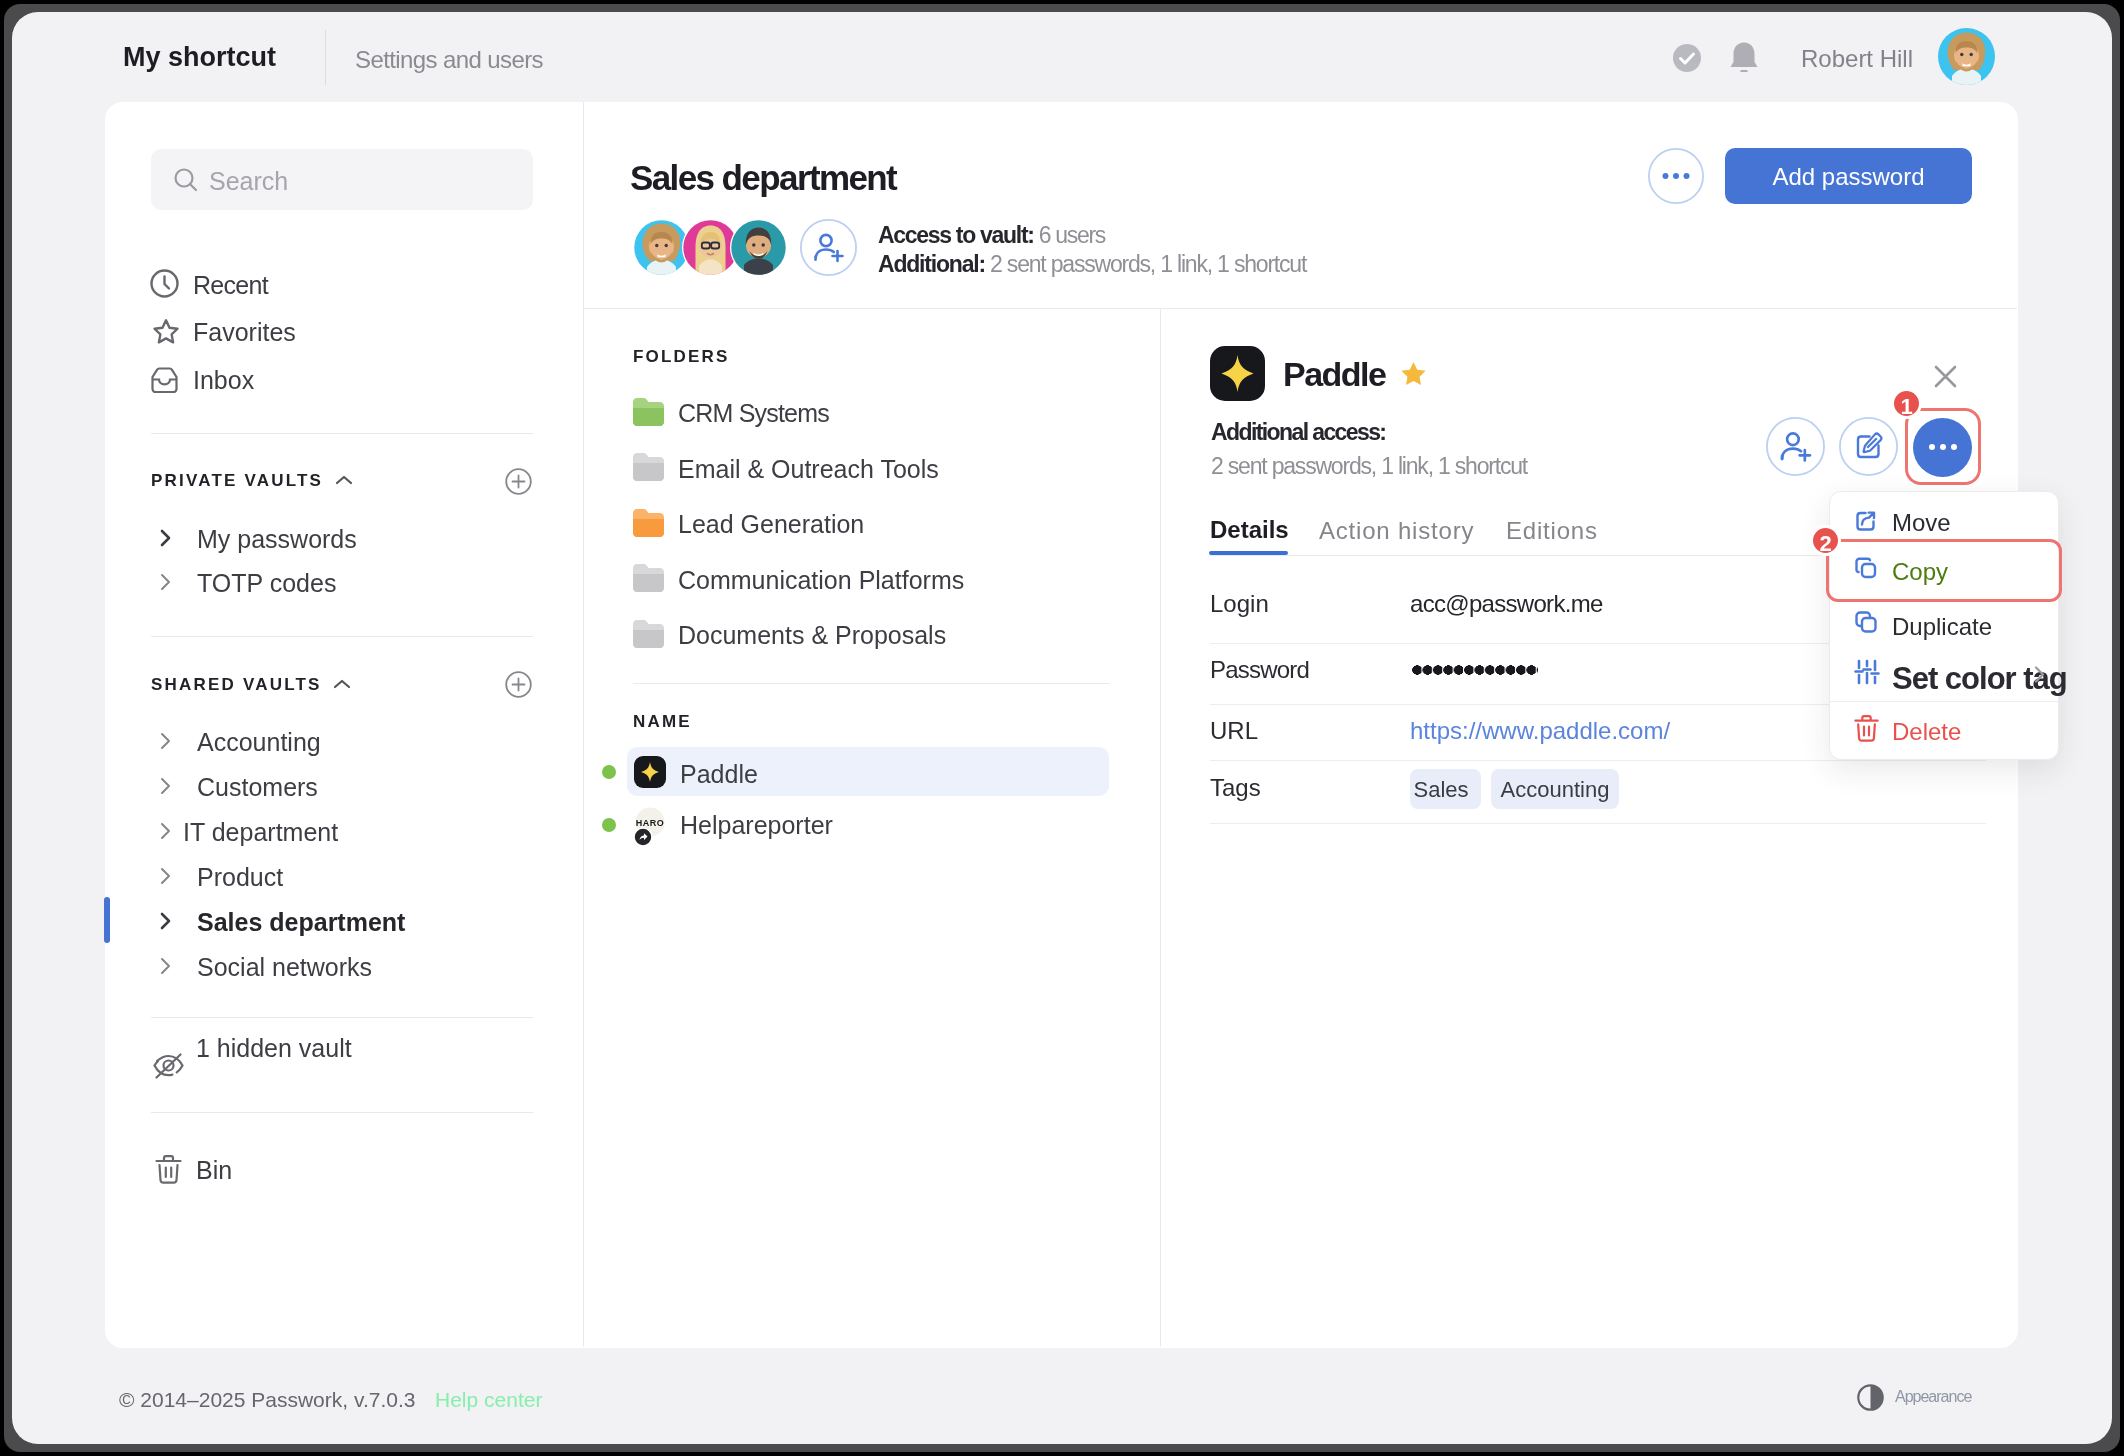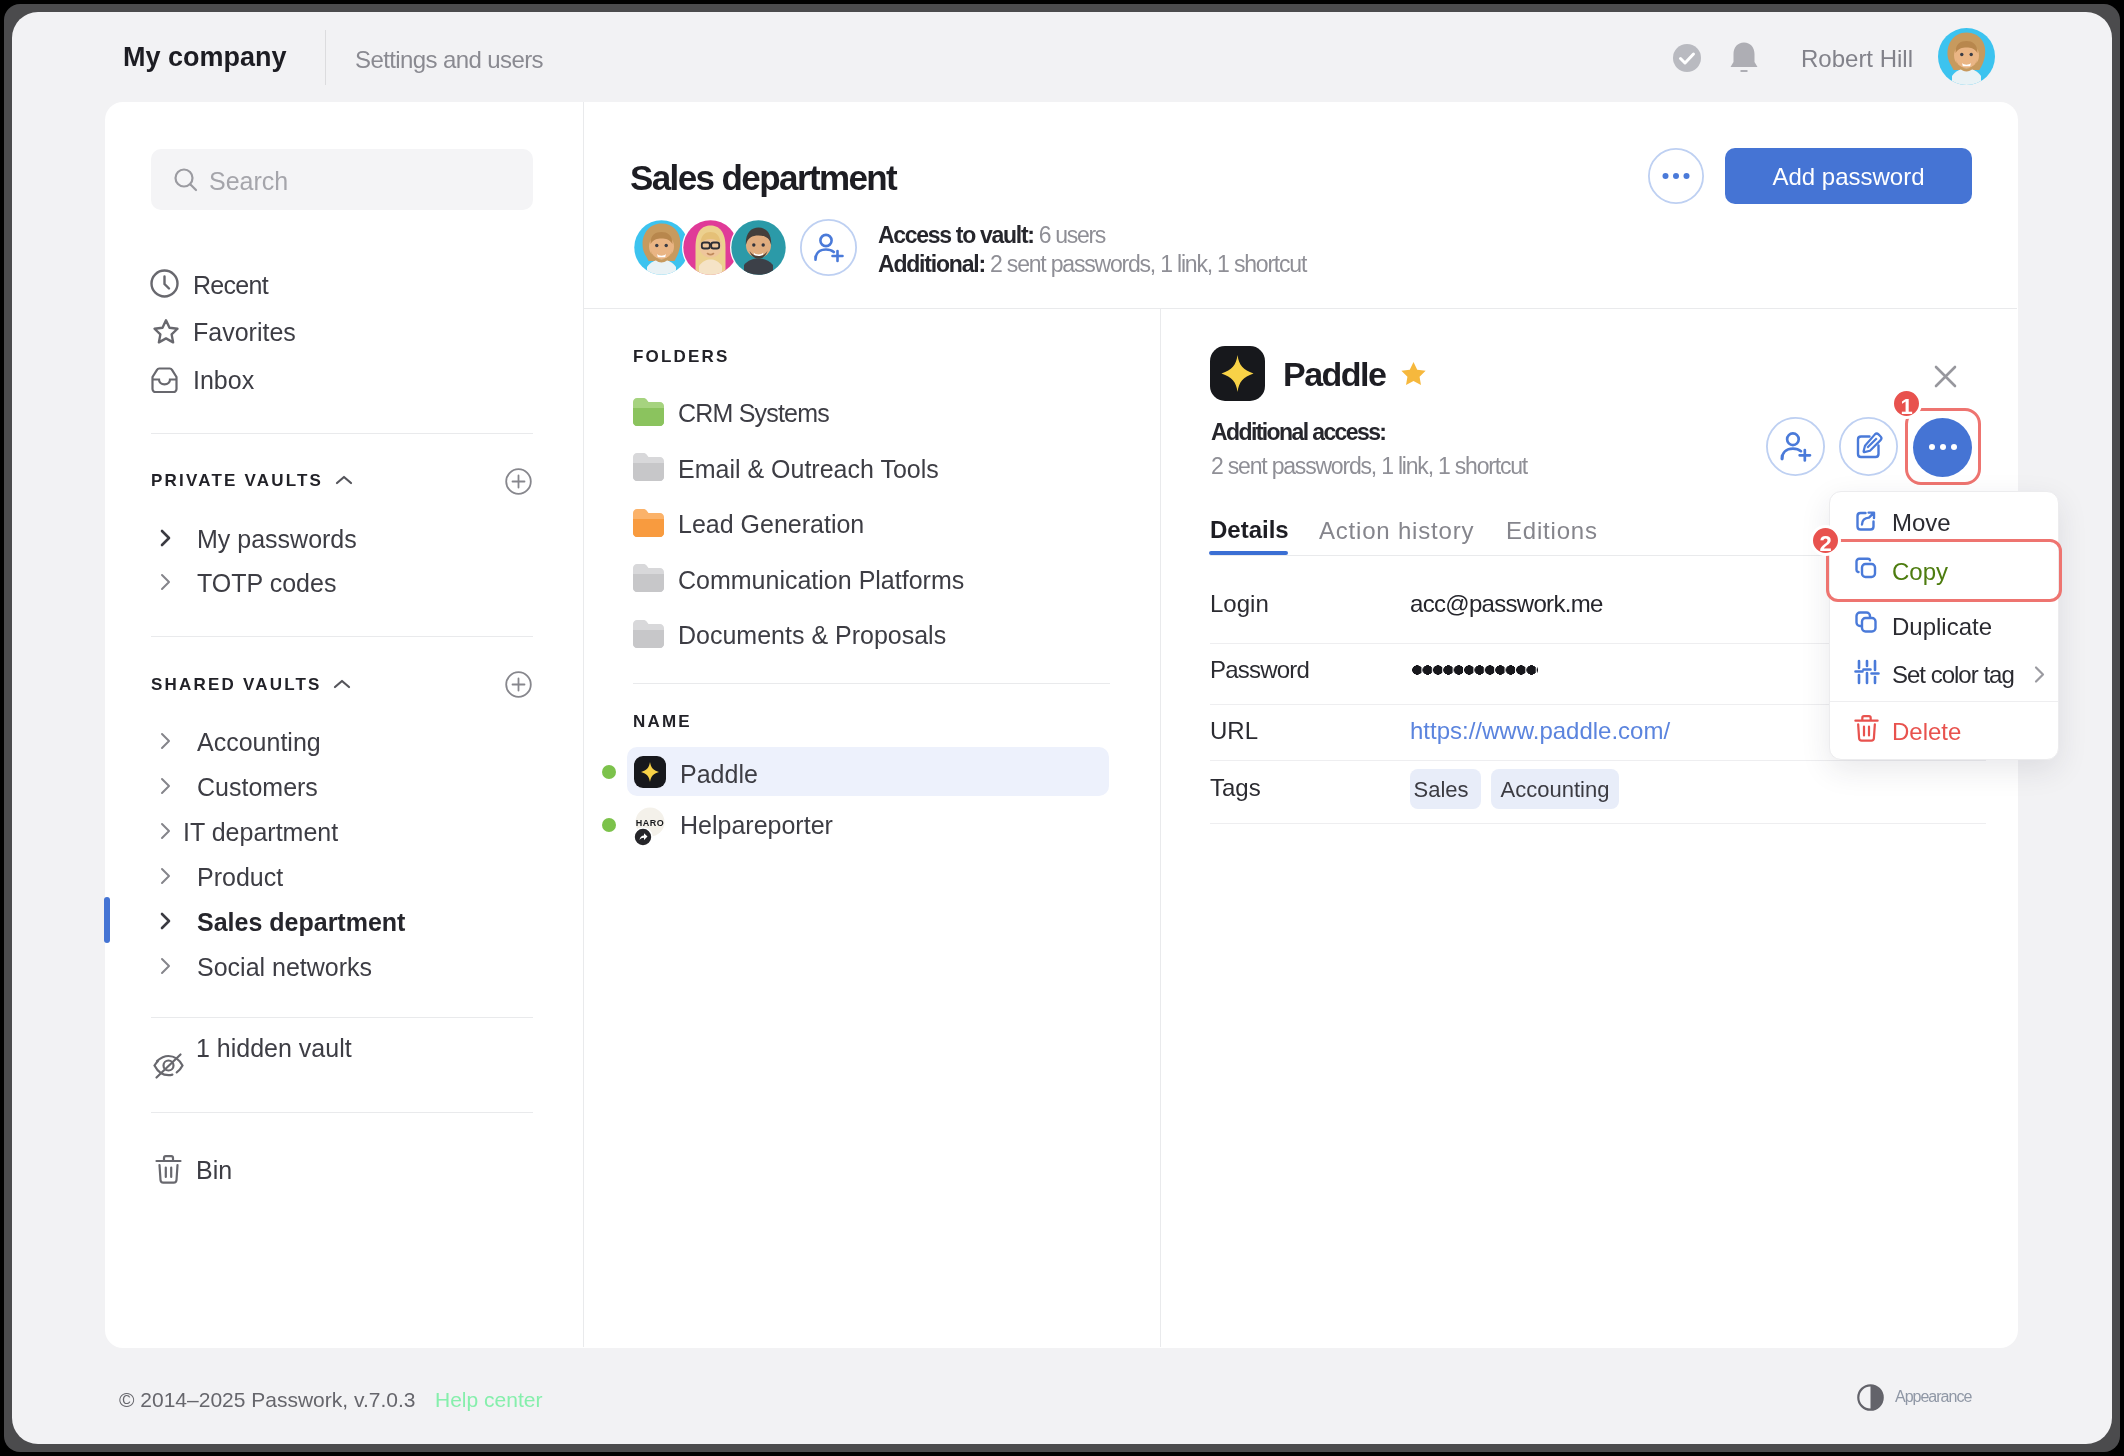--- a/index.html
+++ b/index.html
@@ -15,21 +15,21 @@
   .hdiv { position:absolute; height:1px; background:#e9eaec; }
   .txt { position:absolute; white-space:nowrap; }
   .seclabel { font-size:17px; font-weight:bold; letter-spacing:2.2px; color:#222228; }
   svg { position:absolute; overflow:visible; }
 </style>
 </head>
 <body>
 <div class="frame"></div>
 <div class="window"></div>
 
-<div class="txt" style="left:123px; top:42px; font-size:27px; font-weight:bold; color:#1d1d23;">My company</div>
+<div class="txt" style="left:123px; top:42px; font-size:27px; font-weight:bold; color:#1d1d23;">My shortcut</div>
 <div class="vdiv" style="left:325px; top:30px; height:55px; background:#dcdcde;"></div>
 <div class="txt" style="left:355px; top:46px; font-size:24px; letter-spacing:-0.6px; color:#8a8a91;">Settings and users</div>
 <svg style="left:1672px; top:43px;" width="30" height="30" viewBox="0 0 30 30">
   <circle cx="15" cy="15" r="14" fill="#b9bac0"></circle>
   <path d="M8.5 15.5 L13 20 L21.5 11" stroke="#fff" stroke-width="3" fill="none" stroke-linecap="round" stroke-linejoin="round"></path>
 </svg>
 <svg style="left:1729px; top:41px;" width="30" height="34" viewBox="0 0 30 34">
   <path d="M15 1.5 C8.5 1.5 4.5 6.5 4.5 13 L4.5 21 L1.5 26 L28.5 26 L25.5 21 L25.5 13 C25.5 6.5 21.5 1.5 15 1.5 Z" fill="#aeaeb4"></path>
   <path d="M11.5 29 L18.5 29 L18.5 31 L11.5 31 Z" fill="#aeaeb4"></path>
 </svg>
@@ -361,21 +361,21 @@
 <svg style="left:1853px; top:609px;" width="26" height="26" viewBox="0 0 26 26">
   <rect x="3.5" y="3.5" width="13.5" height="13.5" rx="3.5" fill="none" stroke="#4a7ad9" stroke-width="2.4"></rect>
   <rect x="9" y="9" width="13.5" height="13.5" rx="3.5" fill="#fff" stroke="#4a7ad9" stroke-width="2.4"></rect>
 </svg>
 <div class="txt" style="left:1892px; top:613px; font-size:24px; color:#2b2b31;">Duplicate</div>
 
 <svg style="left:1854px; top:658px;" width="26" height="28" viewBox="0 0 26 28">
   <path d="M5 3 L5 10 M5 17 L5 25 M13 3 L13 8 M13 15 L13 25 M21 3 L21 12 M21 19 L21 25" stroke="#4a7ad9" stroke-width="2.6" stroke-linecap="round"></path>
   <path d="M1.5 13.5 L8.5 13.5 M9.5 11.5 L16.5 11.5 M17.5 15.5 L24.5 15.5" stroke="#4a7ad9" stroke-width="2.6" stroke-linecap="round"></path>
 </svg>
-<div class="txt" style="left:1892px; top:661px; font-size:24px; letter-spacing:-1px; color:#2b2b31;">Set color tag</div>
+<div class="txt" style="left:1892px; top:661px; font-size:31px; letter-spacing:-1px; color:#2b2b31;font-weight:bold;">Set color tag</div>
 <svg style="left:2033px; top:665px;" width="13" height="19" viewBox="0 0 13 19">
   <path d="M3 2.5 L10 9.5 L3 16.5" fill="none" stroke="#9a9aa0" stroke-width="2.2" stroke-linecap="round" stroke-linejoin="round"></path>
 </svg>
 
 <div class="hdiv" style="left:1830px; top:701px; width:228px; background:#eeeef0;"></div>
 
 <svg style="left:1854px; top:715px;" width="25" height="27" viewBox="0 0 27 29">
   <path d="M1.5 6 L25.5 6 M9 6 L9 3 C9 2 9.8 1.2 10.8 1.2 L16.2 1.2 C17.2 1.2 18 2 18 3 L18 6" fill="none" stroke="#e8524e" stroke-width="2.4" stroke-linecap="round"></path>
   <path d="M4.5 10 L5.5 25 C5.6 26.5 6.8 27.6 8.3 27.6 L18.7 27.6 C20.2 27.6 21.4 26.5 21.5 25 L22.5 10" fill="none" stroke="#e8524e" stroke-width="2.4" stroke-linecap="round"></path>
   <path d="M10.8 12.5 L10.8 22 M16.2 12.5 L16.2 22" stroke="#e8524e" stroke-width="2.4" stroke-linecap="round"></path>

